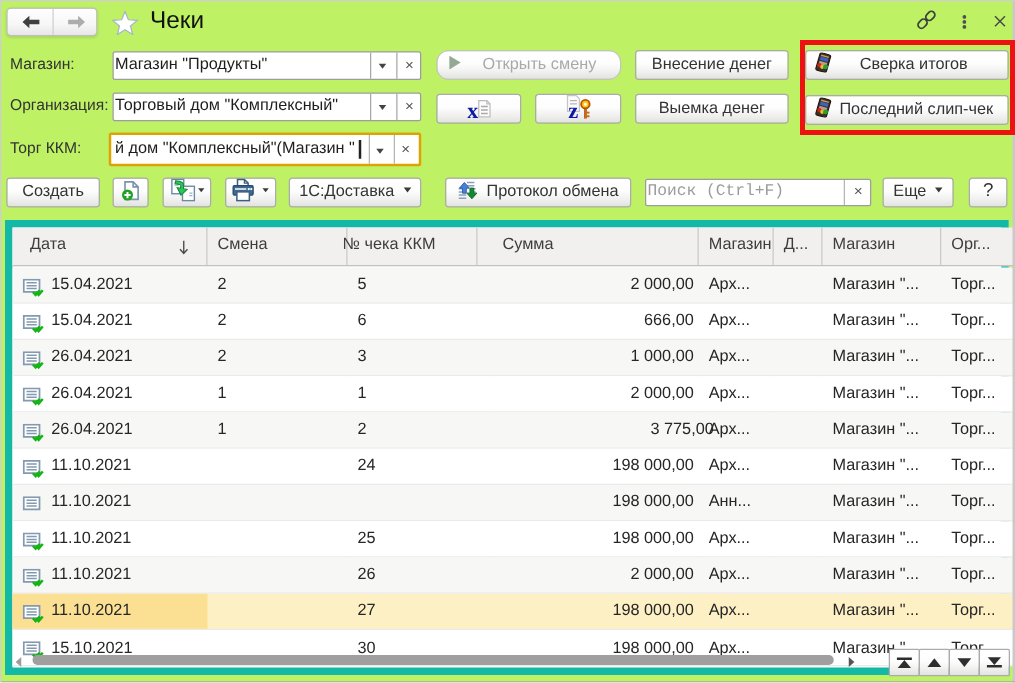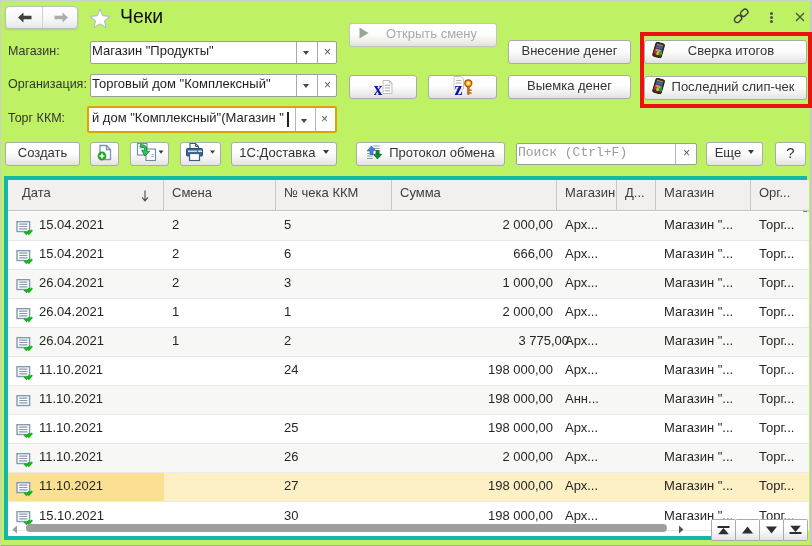--- a/index.html
+++ b/index.html
@@ -20,21 +20,21 @@
 
 
 .combo { position:absolute; border:1px solid #9d9d9d; border-radius:2px; background:#fff; }
 .combo .txt { position:absolute; left:1px; top:-2px; bottom:2px; display:flex; align-items:center; color:#1e1e1e; white-space:nowrap; }
 .combo .sep { position:absolute; top:0; bottom:0; width:1px; background:#a8a8a8; }
 .tri { vertical-align:top; width:0; height:0; border-left:3.5px solid transparent; border-right:3.5px solid transparent; border-top:4px solid #444; display:inline-block; }
 .xx { color:#555; font-size:12px; }
 
 .nvb { border-radius:1.5px; padding-bottom:0 !important; }
 
-.grid { position:absolute; left:3px; top:175px; width:803px; height:364px; border:4px solid #14b8a6; background:#fff;padding-left:32px; }
+.grid { position:absolute; left:3px; top:175px; width:803px; height:364px; border:6px solid #14b8a6; background:#fff;padding-left:32px; }
 .ghead { position:absolute; left:0; top:0; width:801px; height:30.5px; background:#f1f0ef; border-bottom:1px solid #c2c2c2; }
 .hcell { position:absolute; top:0; height:30px; display:flex; align-items:center; color:#3d3d3d; padding-left:8px; padding-bottom:5px; border-right:1px solid #c9c9c9; }
 .grow { position:absolute; left:0; width:801px; height:29px; display:flex; align-items:center; }
 .gcell { position:absolute; top:0; height:100%; display:flex; align-items:center; padding-left:8px; padding-bottom:2px; white-space:nowrap; overflow:hidden; }
 .colline { position:absolute; top:31.5px; width:1px; height:302px; background:#ebebeb; }
 </style>
 </head>
 <body>
 <div class="win">
 
@@ -89,21 +89,21 @@
 
 <div class="combo" style="left:86px; top:105px; width:250px; height:27px; border:2px solid #dda302; border-radius:2px;">
   <div class="txt" style="left:3px;">й дом "Комплексный"(Магазин "</div>
   <div class="abs" style="left:198px; top:4px; width:1.5px; height:15px; background:#222;"></div>
   <div class="sep" style="left:206px; background:#b5b5b5;"></div>
   <div class="abs" style="left:212px; top:10.5px; line-height:0;"><span class="tri"></span></div>
   <div class="sep" style="left:226px; background:#b5b5b5;"></div>
   <div class="abs xx" style="left:232px; top:4px;">×</div>
 </div>
 
-<div class="btn dis" style="left:348px; top:22px; width:148px; height:24px; justify-content:flex-start; padding-left:9px;">
+<div class="btn dis" style="left:348px; top:39px; width:148px; height:24px; justify-content:flex-start; padding-left:9px;border-radius:10px;">
   <svg width="10" height="12" viewBox="0 0 10 12" style="margin-right:17px;">
         <path d="M0.5 0.5 L9.5 6 L0.5 11.5 Z" fill="#95a795"></path>
       </svg>
   Открыть смену
 </div>
 <div class="btn" style="left:507px; top:39px; width:123px; height:24px;">Внесение денег</div>
 <div class="btn" style="left:507px; top:74px; width:123px; height:24px;">Выемка денег</div>
 
 <div class="btn" style="left:348px; top:74px; width:68px; height:24px;">
   <svg width="19" height="19" viewBox="0 0 19 19">
@@ -217,21 +217,21 @@
 <div class="btn" style="left:774px; top:141px; width:31px; height:24px; font-size:15px;">?</div>
 
 <div class="grid">
   <div class="ghead">
     <div class="hcell" style="left:0; width:156px; padding-left:14px;">Дата
       <svg width="8" height="12" viewBox="0 0 8 12" style="position:absolute;left:133px;top:10px;">
             <path d="M4 0.5 V10.2 M1 7.4 L4 10.8 L7 7.4" stroke="#4a4a4a" stroke-width="1.1" fill="none"></path>
           </svg>
     </div>
     <div class="hcell" style="left:156px; width:112px;">Смена</div>
-    <div class="hcell" style="left:268px; width:116px;">№ чека ККМ</div>
+    <div class="hcell" style="left:256px; width:116px;">№ чека ККМ</div>
     <div class="hcell" style="left:384px; width:165px;">Сумма</div>
     <div class="hcell" style="left:549px; width:60px;">Магазин</div>
     <div class="hcell" style="left:609px; width:39px;">Д...</div>
     <div class="hcell" style="left:648px; width:95px;">Магазин</div>
     <div class="hcell" style="left:743px; width:58px; border-right:none;">Орг...</div>
   </div>
 
   <div class="colline" style="left:156px;"></div>
   <div class="colline" style="left:268px;"></div>
   <div class="colline" style="left:384px;"></div>

